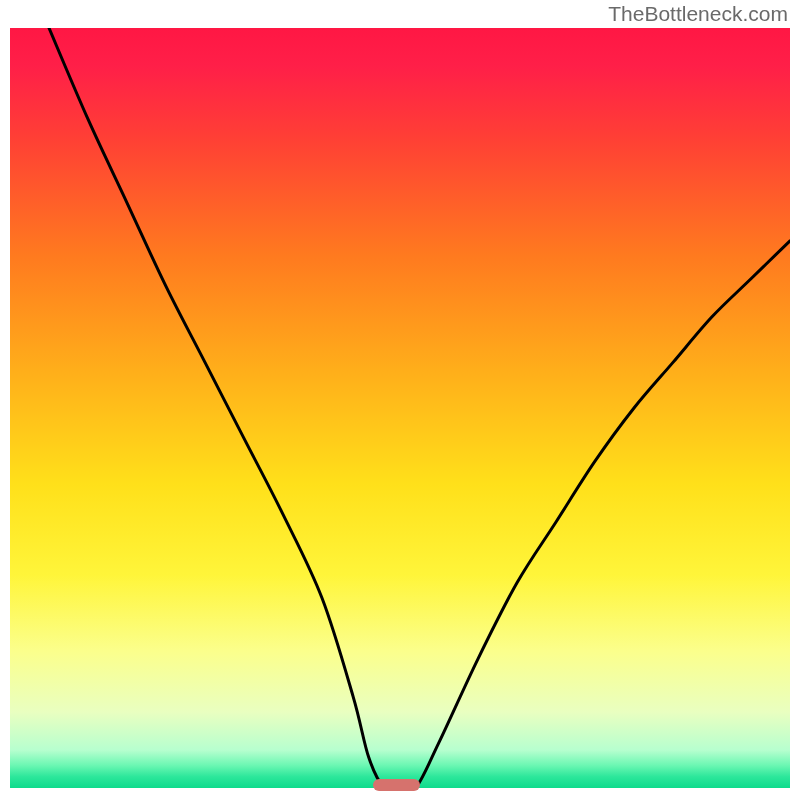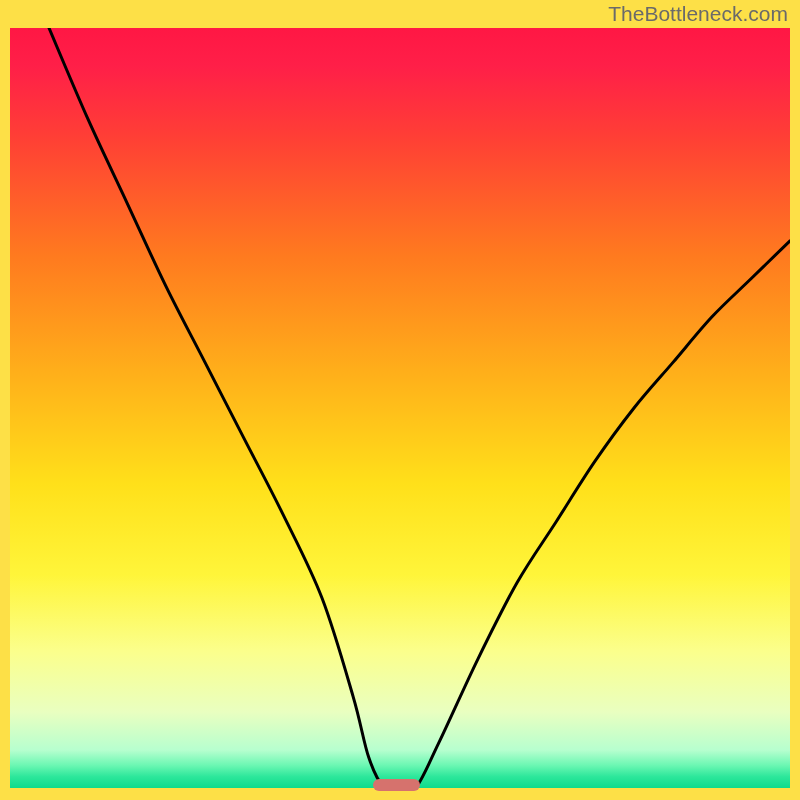--- a/index.html
+++ b/index.html
@@ -8,21 +8,21 @@
     width: 800px;
     height: 800px;
     overflow: hidden;
     background: #000;
     font-family: Arial, Helvetica, sans-serif;
   }
   .frame {
     position: relative;
     width: 800px;
     height: 800px;
-    background: #fde047;
+    background: #ffffff;
   }
   .watermark {
     position: absolute;
     top: 2px;
     right: 12px;
     color: #6a6a6a;
     font-size: 21px;
     font-weight: 500;
     letter-spacing: 0px;
     z-index: 5;

